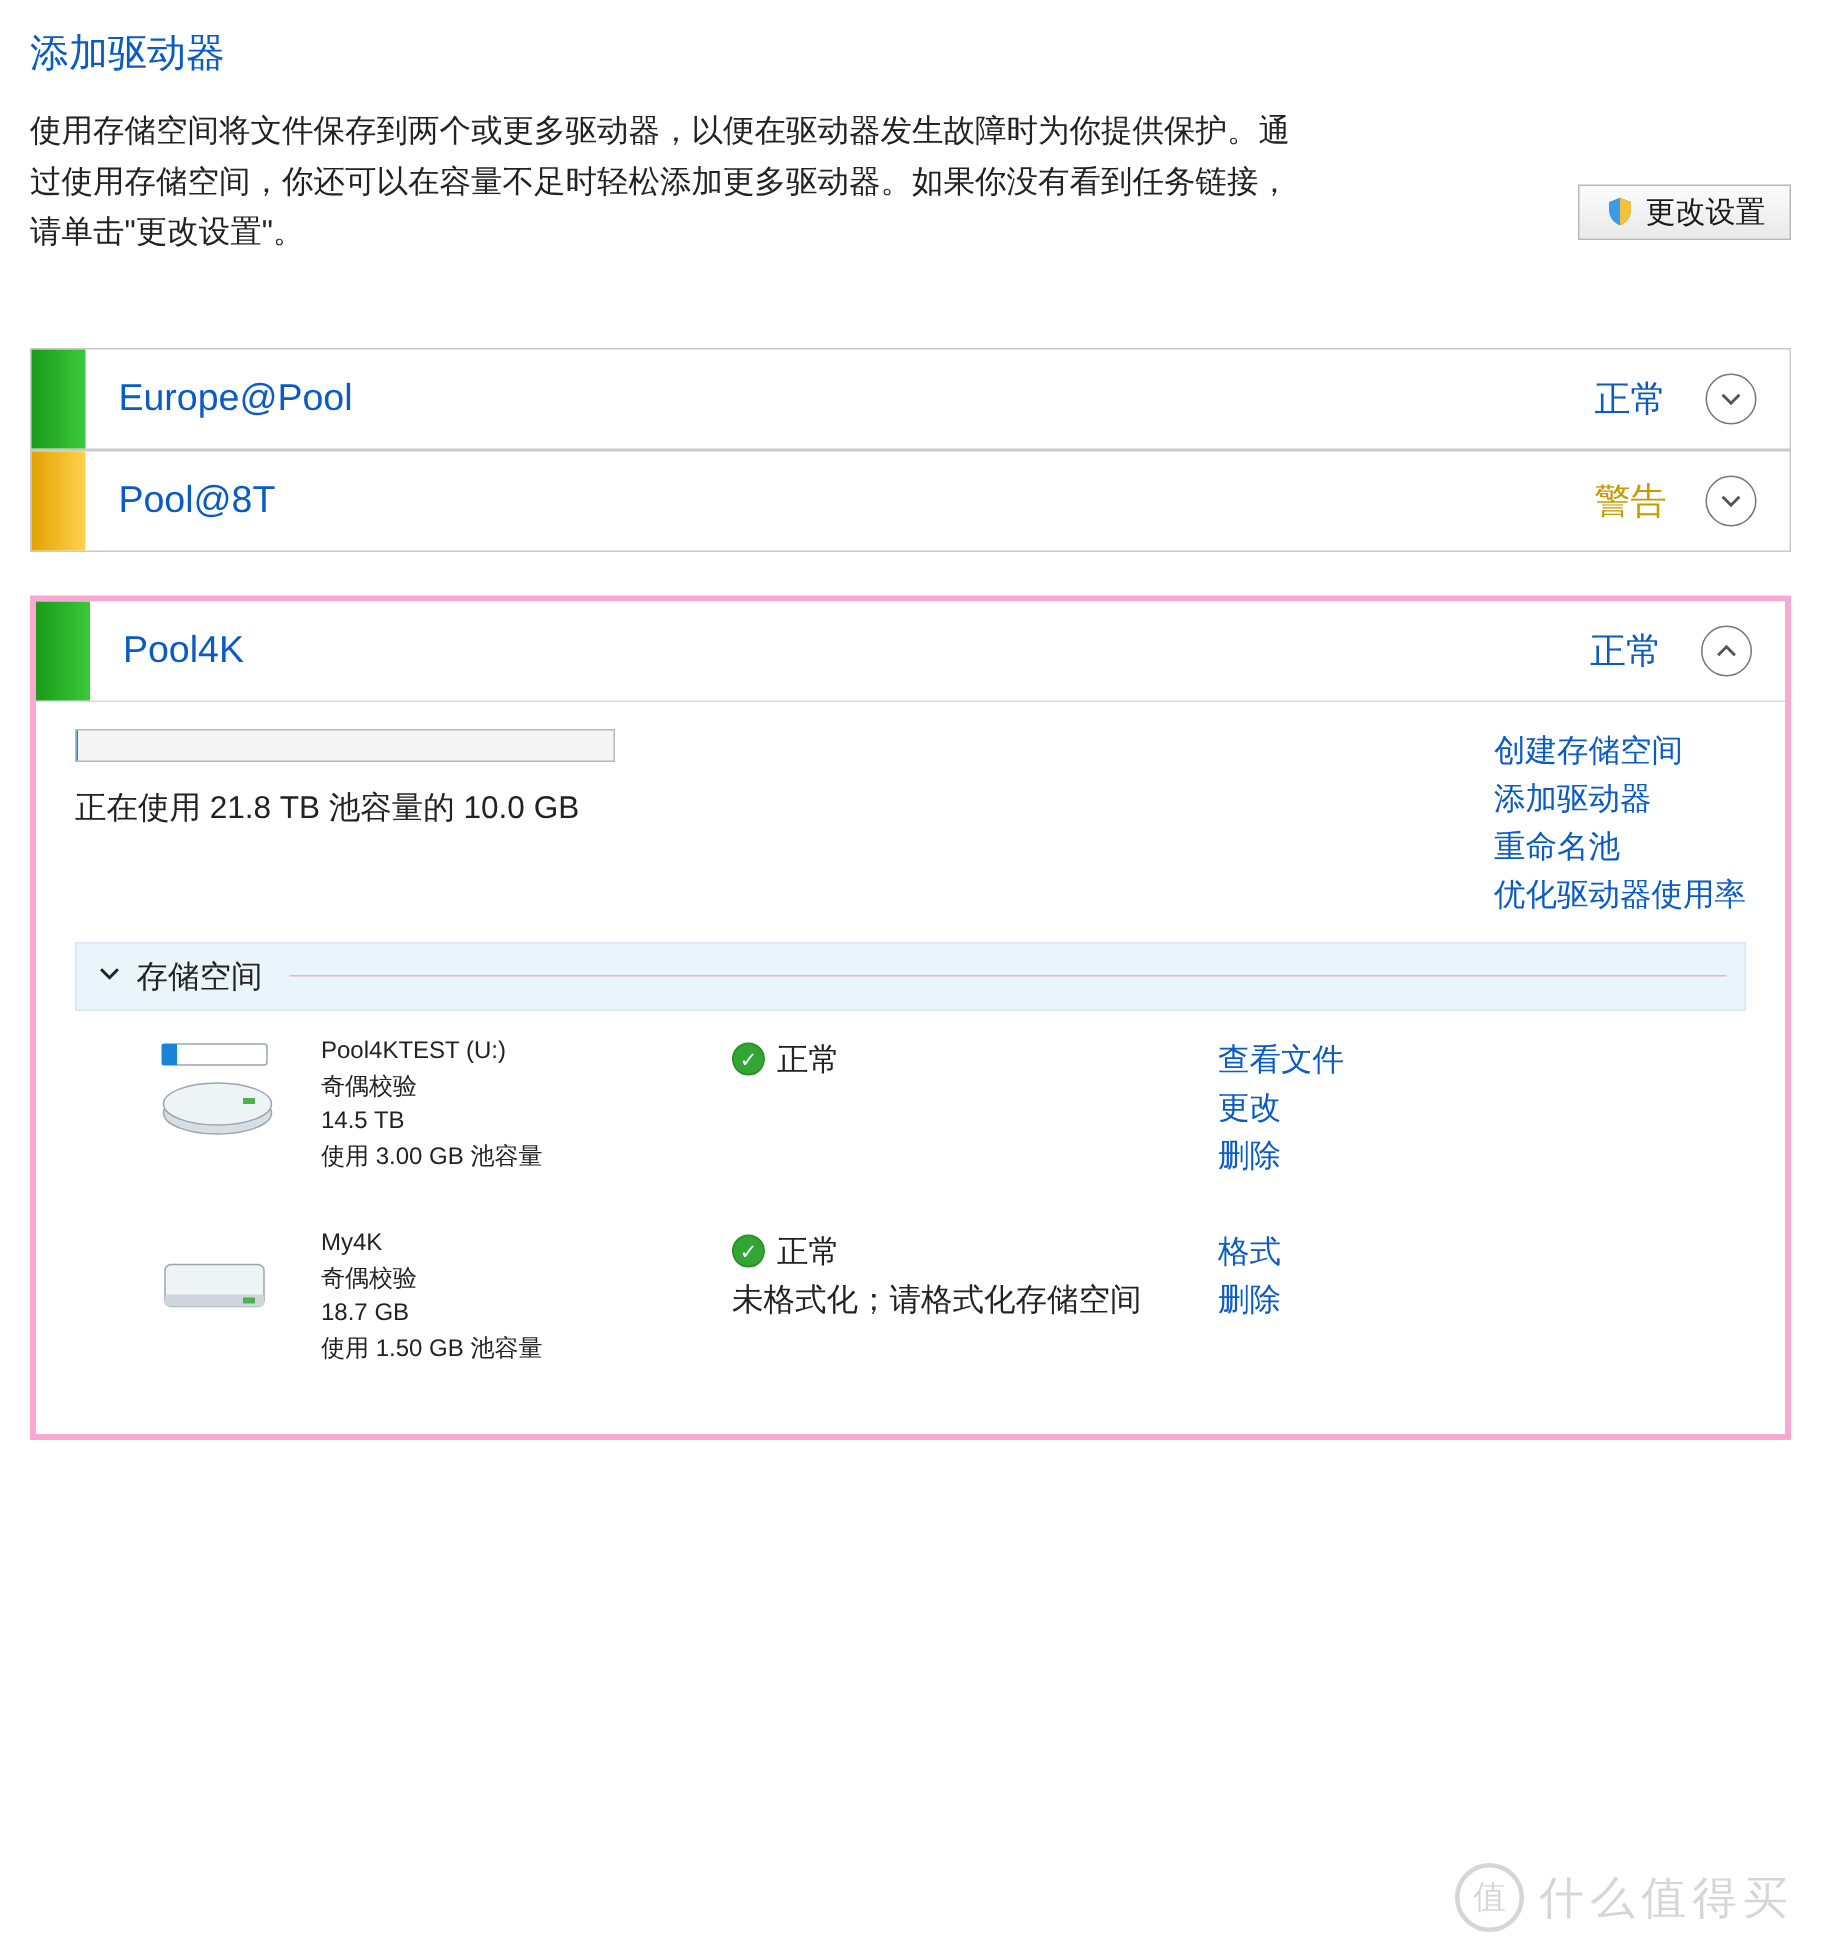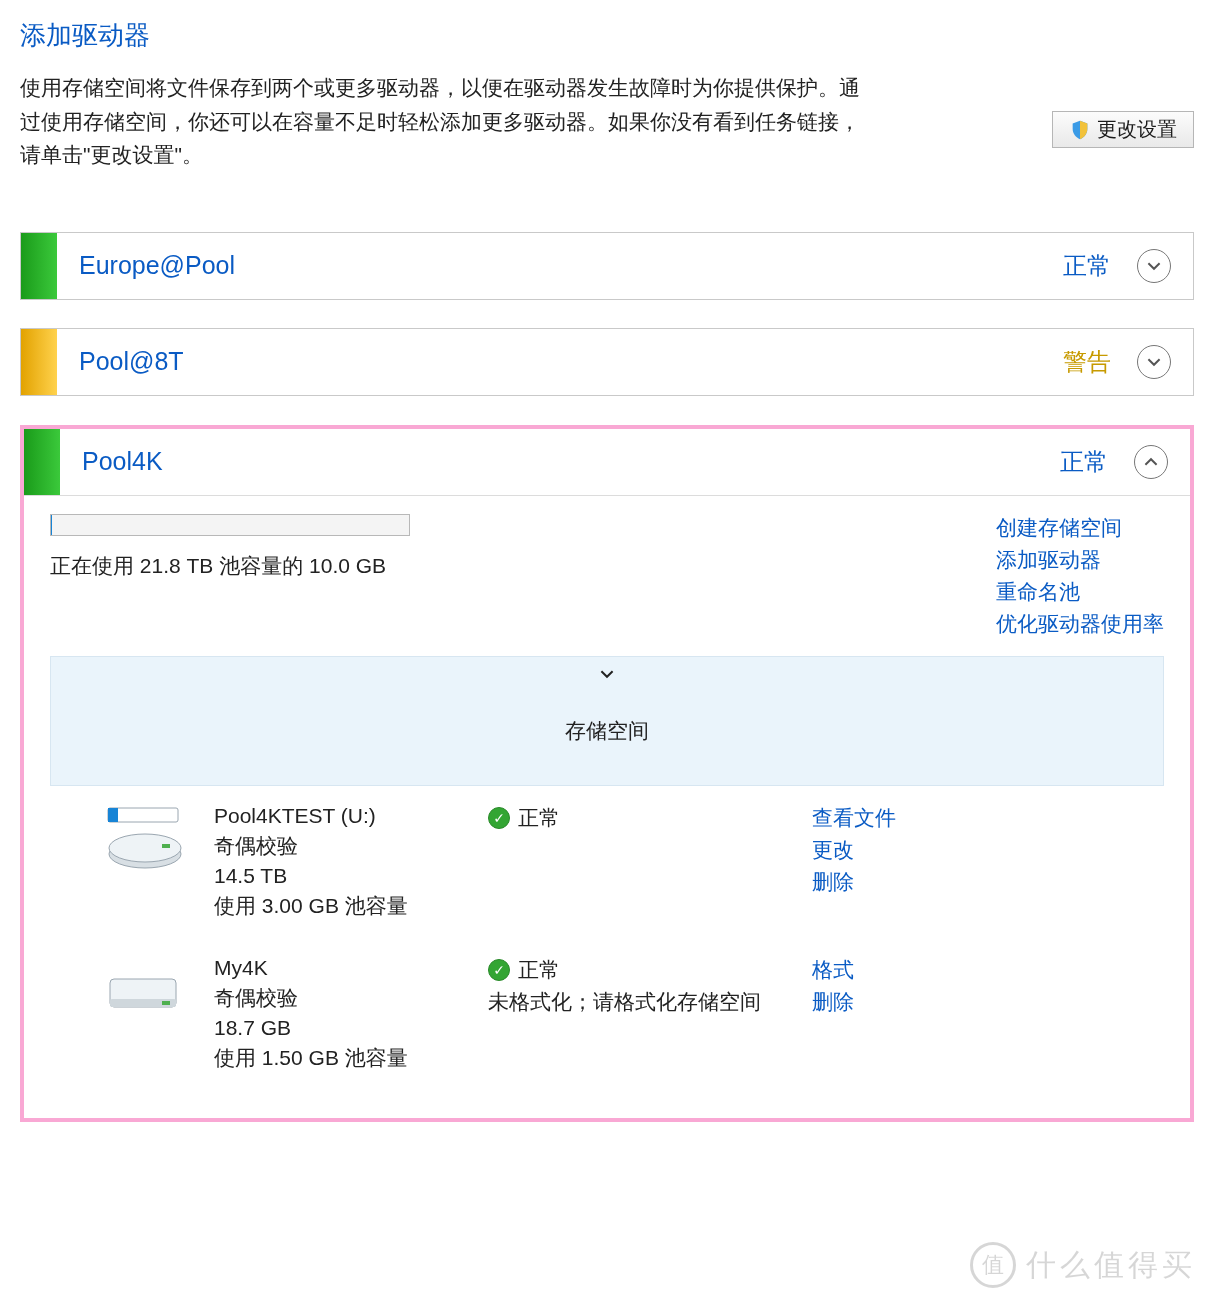--- a/index.html
+++ b/index.html
@@ -1,25 +1,25 @@
 <!DOCTYPE html>
 <html><head>
   <meta charset="utf-8">
   <style>
     * { margin:0; padding:0; box-sizing:border-box; font-family:"Microsoft YaHei","Segoe UI",sans-serif; }
     body { background:#fff; width:1214px; padding:18px 20px; color:#222; font-size:20px; }
 
     .page-title { color:#0a5bc4; font-size:26px; font-weight:400; margin-bottom:18px; }
-    .desc-row { display:flex; align-items:flex-start; justify-content:space-between; gap:16px; margin-bottom:60px; }
+    .desc-row { display:flex; align-items:center; justify-content:space-between; gap:16px; margin-bottom:60px; }
     .desc-text { font-size:21px; line-height:1.6; color:#222; max-width:860px; }
     .change-btn { display:flex; align-items:center; gap:6px; background:linear-gradient(#fcfcfc,#e9e9e9);
                   border:1px solid #b6b6b6; padding:4px 16px; font-size:20px; color:#1a1a1a; cursor:default; white-space:nowrap; margin-top:40px; }
     .shield { width:22px; height:22px; }
 
-    .pool-row { display:flex; align-items:stretch; border:1px solid #c9c9c9; margin-bottom:28px; background:#fff; }
+    .pool-row { display:flex; align-items:stretch; border:1px solid #c9c9c9; background:#fff; }
     .pool-indicator { width:36px; }
     .ind-green { background:linear-gradient(90deg,#1a9b1a,#3bc93b); }
     .ind-orange { background:linear-gradient(90deg,#e2a200,#ffd24d); }
     .pool-body { flex:1; display:flex; align-items:center; padding:16px 22px; }
     .pool-name { color:#0a5bc4; font-size:25px; font-weight:400; }
     .pool-body .spacer { flex:1; }
     .pool-status { font-size:24px; margin-right:26px; }
     .st-normal { color:#0a5bc4; }
     .st-warn   { color:#c79a00; }
     .chev-circle { width:34px; height:34px; border:1.5px solid #777; border-radius:50%;
@@ -30,28 +30,28 @@
     .pool-content { padding:18px 26px 28px 26px; }
 
     .usage-block { display:flex; align-items:flex-start; justify-content:space-between; gap:40px; margin-bottom:18px; }
     .usage-left .bar { width:360px; height:22px; border:1px solid #b8b8b8; background:#f4f4f4; margin-bottom:16px; }
     .usage-left .bar .fill { width:1px; height:100%; background:#1784d6; }
     .usage-text { font-size:21px; }
     .usage-links { display:flex; flex-direction:column; gap:4px; text-align:left; }
     .usage-links span { color:#0a5bc4; font-size:21px; cursor:default; }
 
     .section-hdr { display:flex; align-items:center; background:#eaf4fb; border:1px solid #d7e6f1;
-                   padding:8px 12px; font-size:21px; gap:31px; margin-top:8px;flex-direction:column; }
+                   padding:8px 12px; font-size:21px; gap:8px; margin-top:8px; }
     .section-hdr .chev { width:20px; text-align:center; color:#222; font-size:18px; }
     .section-line { flex:1; border-top:1px solid #c94a4a55; margin-left:10px; }
     .section-hdr.plain { background:transparent; border:none; padding:14px 12px; }
 
     .space-item { display:flex; align-items:flex-start; gap:24px; padding:18px 10px 18px 50px; }
     .drive-icon { width:90px; height:70px; display:flex; align-items:center; justify-content:center; flex-shrink:0; }
-    .info-col { min-width:250px; display:flex; flex-direction:column; gap:4px; font-size:21px; }
+    .info-col { min-width:250px; display:flex; flex-direction:column; gap:4px; font-size:16px; }
     .status-col { min-width:300px; display:flex; flex-direction:column; gap:4px; font-size:21px; }
     .status-line { display:flex; align-items:center; gap:8px; }
     .ok-badge { width:22px; height:22px; border-radius:50%; background:#33a533; display:flex;
                 align-items:center; justify-content:center; color:#fff; font-size:14px; border:1px solid #2a8a2a; }
     .actions-col { display:flex; flex-direction:column; gap:4px; font-size:21px; }
     .actions-col span { color:#0a5bc4; cursor:default; }
 
     .watermark { position:fixed; right:18px; bottom:14px; display:flex; align-items:center; gap:10px;
                  color:rgba(0,0,0,0.16); font-size:30px; letter-spacing:4px; pointer-events:none; }
     .watermark .circ { width:46px; height:46px; border:3px solid rgba(0,0,0,0.16); border-radius:50%;

